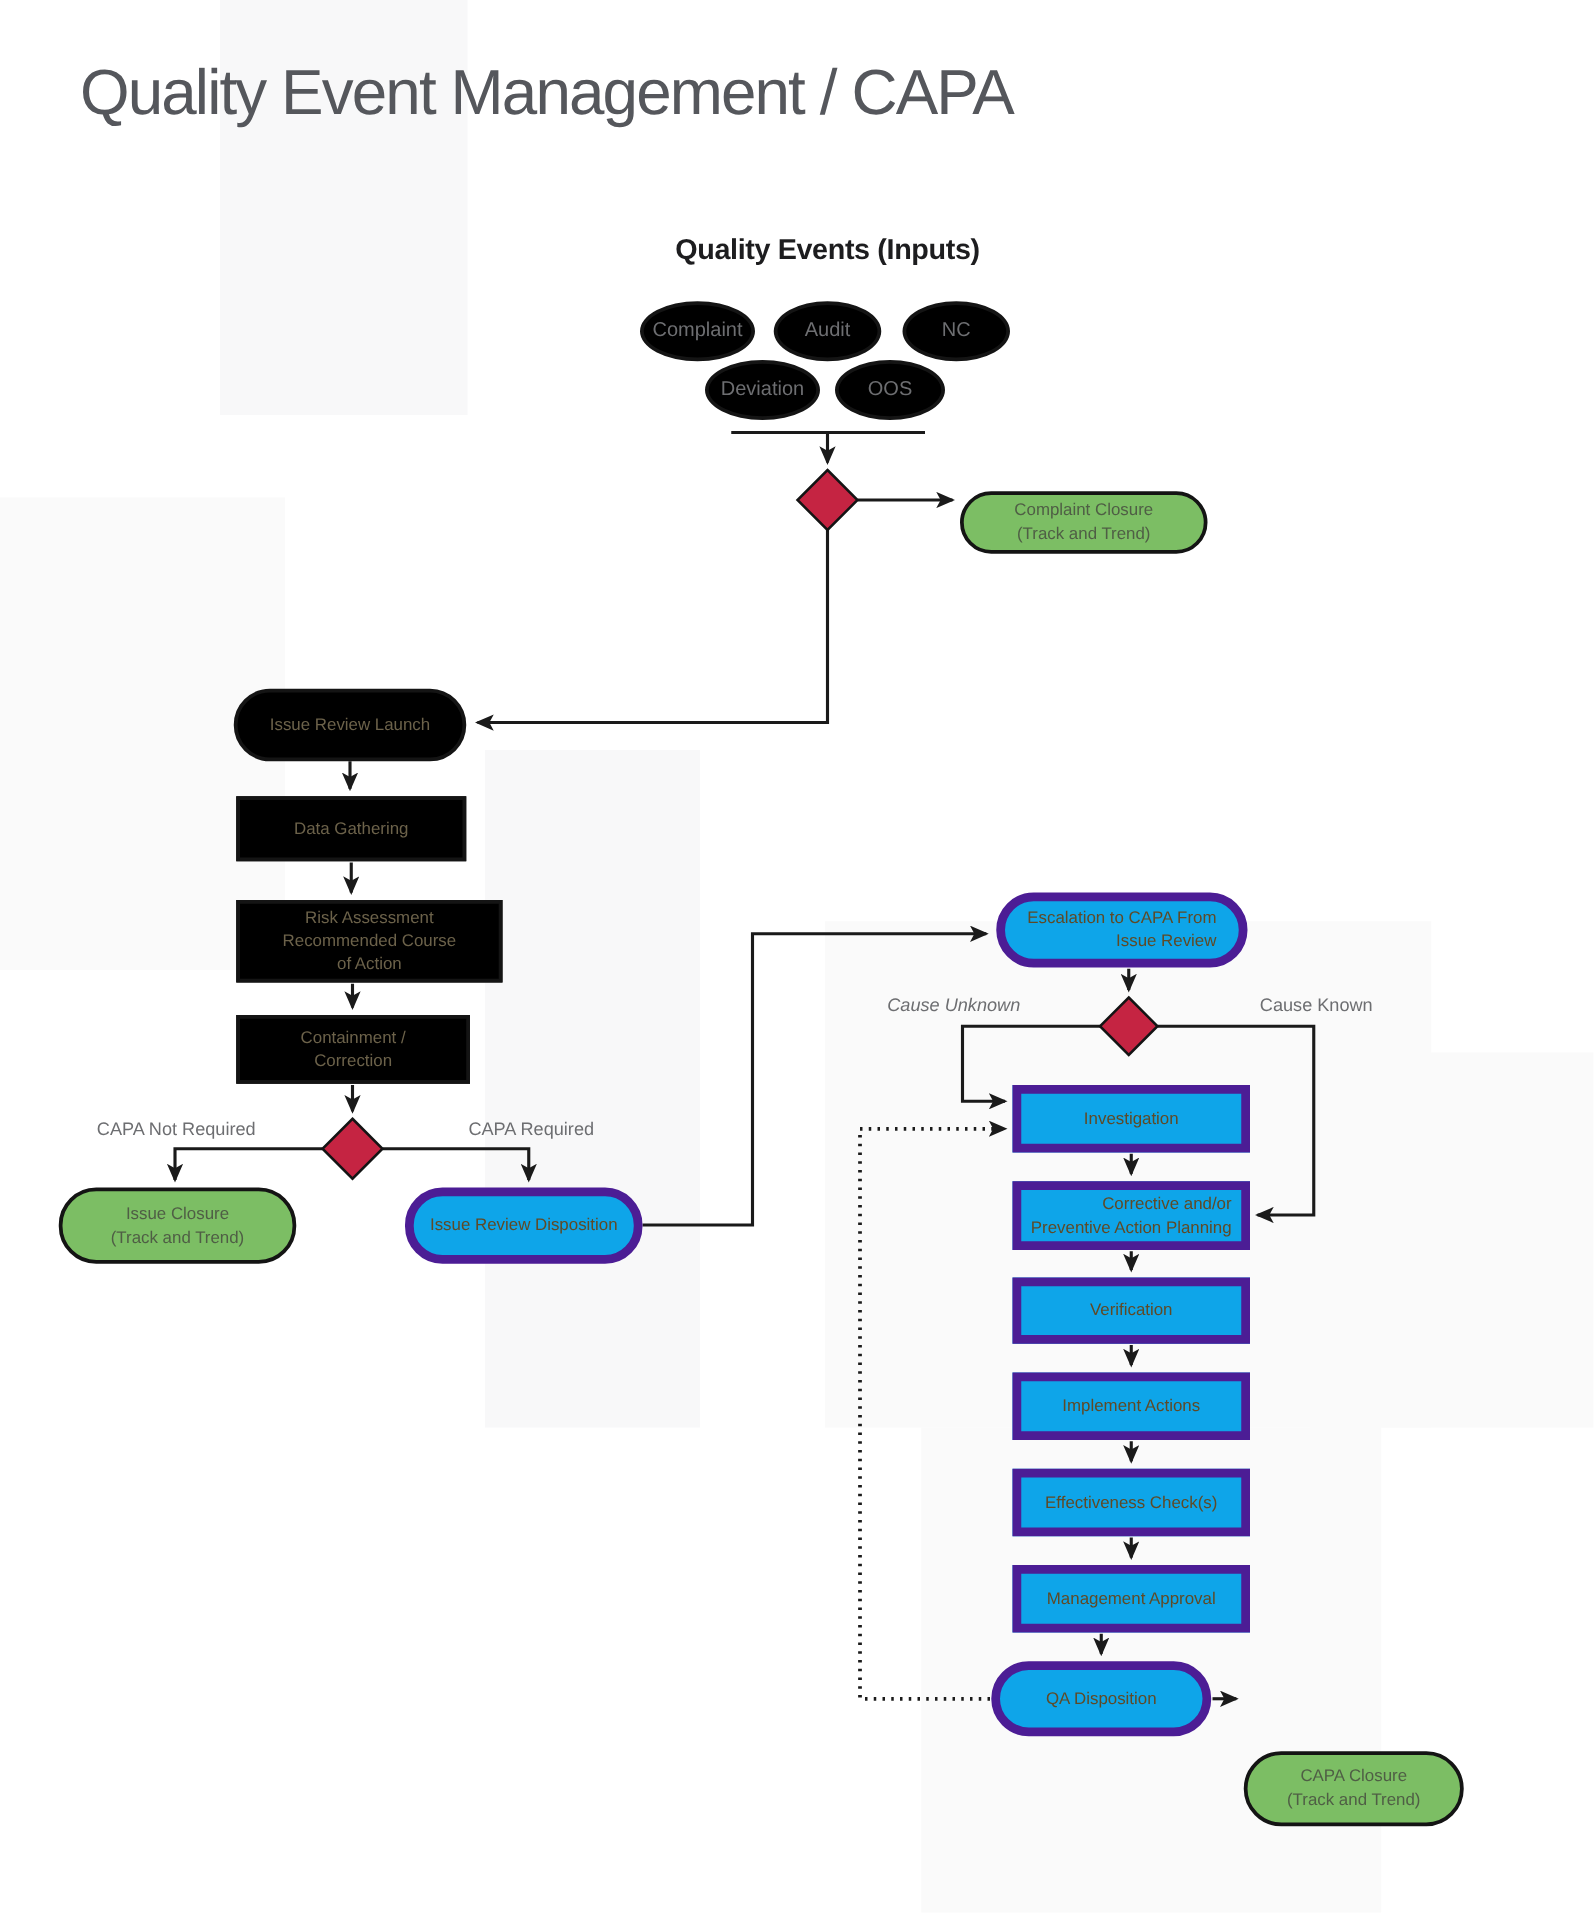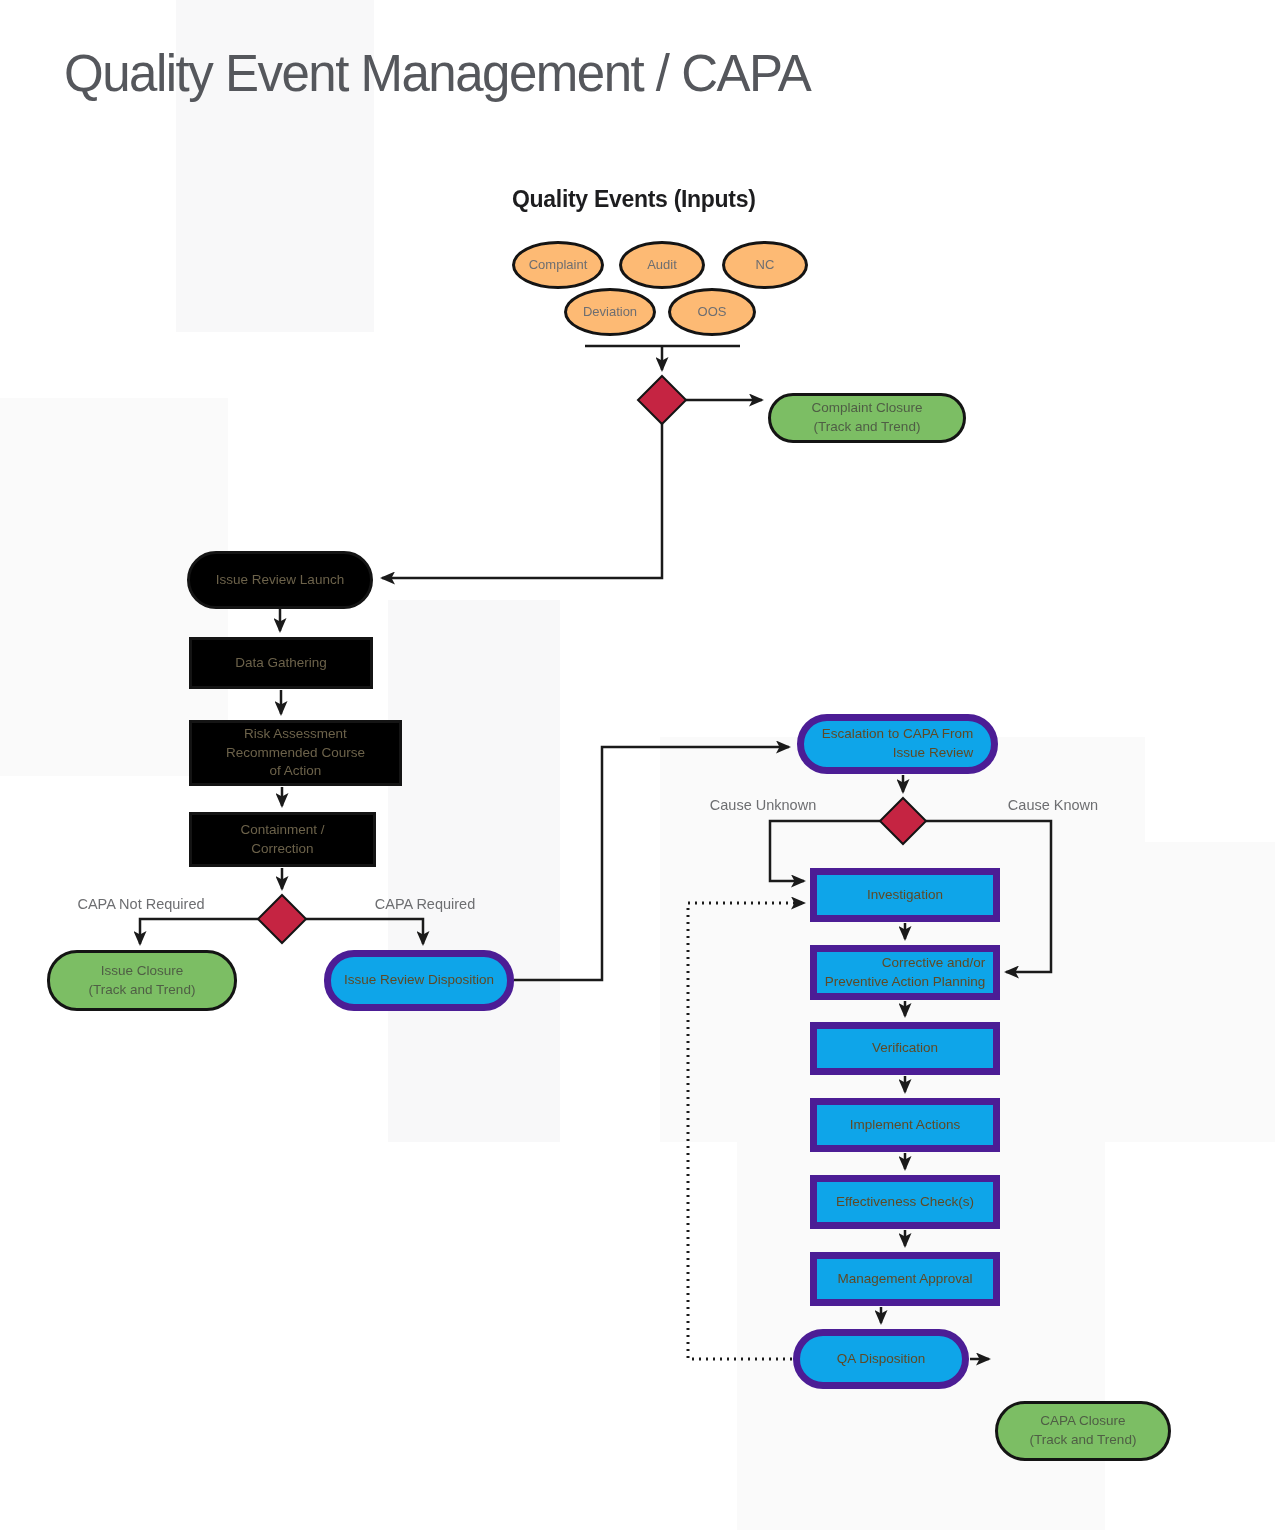--- a/index.html
+++ b/index.html
@@ -4,28 +4,28 @@
 <style>
   html,body{margin:0;padding:0;background:#ffffff;}
   body{font-family:"Liberation Sans","DejaVu Sans",sans-serif;}
   #canvas{position:relative;width:1275px;height:1532px;background:#ffffff;overflow:hidden;}
 
   .patch{position:absolute;pointer-events:none;}
 
   #title{position:absolute;left:64px;top:44px;width:900px;
          font-size:51px;font-weight:300;letter-spacing:-1.5px;color:#55575c;}
 
-  #inputs-heading{position:absolute;left:512px;top:186px;width:300px;text-align:left;
+  #inputs-heading{position:absolute;left:512px;top:186px;width:300px;text-align:center;
          font-size:23px;font-weight:bold;color:#1d1d1f;letter-spacing:-0.3px;}
 
   .node{position:absolute;display:flex;align-items:center;justify-content:center;
         text-align:center;white-space:pre-line;font-size:13.5px;line-height:1.4;
         box-sizing:border-box;padding:2px 6px;}
-  .ellipse{border-radius:50%;background:#fdba74;border:3px solid #141414;
-           color:#6d6e71;font-size:13px;}
+  .ellipse{border-radius:50%;background:#000000;border:3px solid #141414;
+           color:#6d6e71;font-size:16px;}
   .gold{background:#000000;border:3px solid #141414;color:#6c624a;}
   .orange{background:#0ea5e9;border:7px solid #4c1d95;color:#5f4a26;text-align:right;}
   .green{background:#7cbe64;border:3px solid #141414;color:#4f5e45;}
   .pill{border-radius:30px;}
 
   .edge-label{position:absolute;font-size:14.5px;color:#6d6e71;text-align:center;width:170px;}
 
   #wires{position:absolute;left:0;top:0;z-index:2;pointer-events:none;}
   .node,.edge-label,#title,#inputs-heading{z-index:3;}
 </style>
@@ -70,21 +70,21 @@
   <div class="node orange" style="left:810px;top:1022px;width:190px;height:53px;">Verification</div>
   <div class="node orange" style="left:810px;top:1175px;width:190px;height:54px;">Effectiveness Check(s)</div>
   <div class="node orange" style="left:810px;top:1098px;width:190px;height:54px;">Implement Actions</div>
   <div class="node orange" style="left:810px;top:1252px;width:190px;height:54px;">Management Approval</div>
   <div class="node orange pill" style="left:793px;top:1329px;width:176px;height:60px;">QA Disposition</div>
   <div class="node green pill" style="left:995px;top:1401px;width:176px;height:60px;">CAPA Closure
 (Track and Trend)</div>
 
   <div class="edge-label" style="left:56px;top:896px;">CAPA Not Required</div>
   <div class="edge-label" style="left:340px;top:896px;">CAPA Required</div>
-  <div class="edge-label" style="left:678px;top:797px;">Cause Unknown</div>
+  <div class="edge-label" style="left:678px;top:797px;font-style:italic;">Cause Unknown</div>
   <div class="edge-label" style="left:968px;top:797px;">Cause Known</div>
 
   <svg id="wires" width="1275" height="1532" viewBox="0 0 1275 1532">
     <defs>
       <marker id="arrow" viewBox="0 0 15 13" refX="13" refY="6.5" markerWidth="15" markerHeight="13" markerUnits="userSpaceOnUse" orient="auto">
         <path d="M0,0 L15,6.5 L0,13 L3.5,6.5 Z" fill="#1a1a1a"></path>
       </marker>
     </defs>
 
     <line x1="585" y1="346" x2="740" y2="346" stroke="#1a1a1a" stroke-width="2.5"></line>

